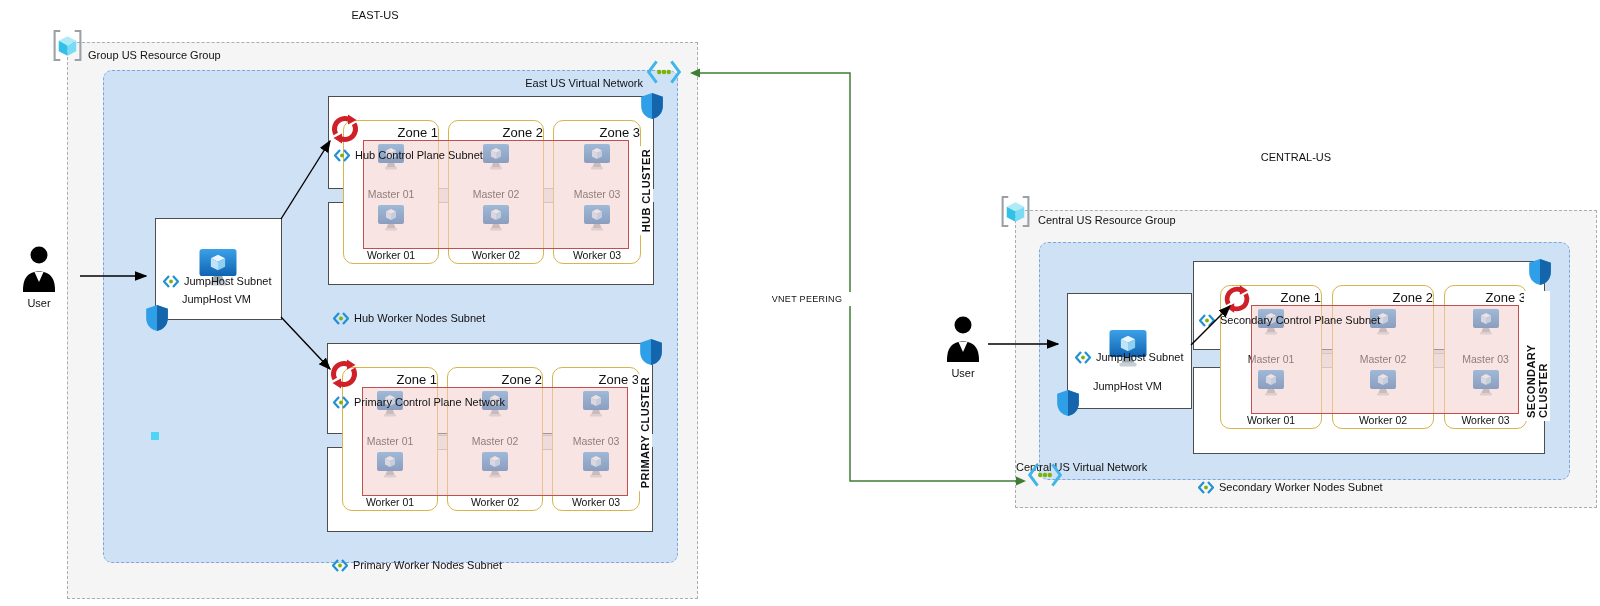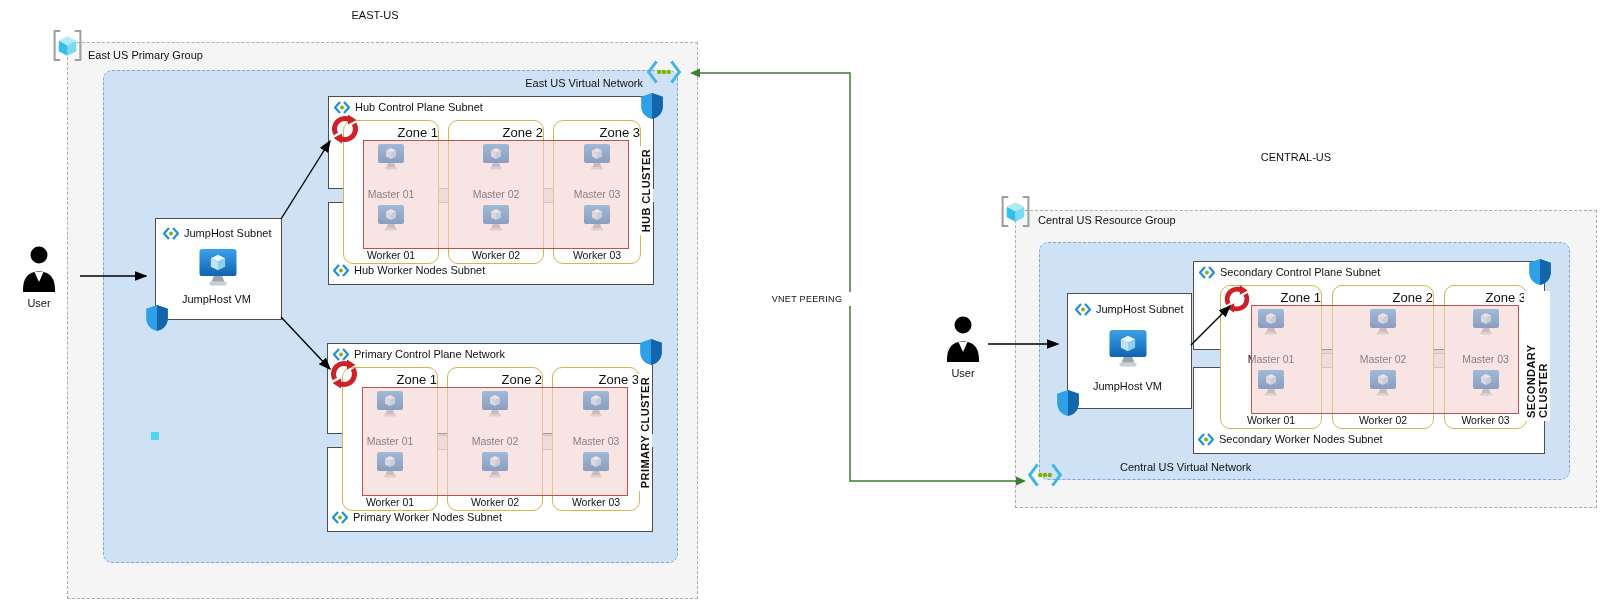--- a/index.html
+++ b/index.html
@@ -12,21 +12,21 @@
   .vnet-label{position:absolute;font-size:11px;white-space:nowrap;z-index:4;}
   .icon-abs{position:absolute;z-index:30;line-height:0;}
   .cluster{position:absolute;z-index:10;}
   .cbox{position:absolute;background:#fff;border:1px solid #4d4d4d;z-index:1;}
   .zone{position:absolute;top:24px;height:142px;background:#fff;border:1px solid #d9b44a;border-radius:10px;z-index:2;}
   .connector{position:absolute;top:92px;height:13px;background:#ececec;border:1px solid #b5b5b5;z-index:2;}
   .pink{position:absolute;top:44px;height:107px;background:rgba(243,205,203,0.55);border:1px solid #c0504d;z-index:3;}
   .zone-label{position:absolute;top:4px;left:0;right:0;text-align:right;font-size:13px;z-index:4;}
   .node{position:absolute;left:0;right:0;text-align:center;z-index:4;line-height:0;}
   .node-label{display:block;font-size:10.5px;line-height:12px;margin-top:18px;}
-  .subnet-label{position:absolute;display:flex;align-items:center;gap:5px;font-size:11px;z-index:5;white-space:nowrap;line-height:13px;}
+  .subnet-label{position:absolute;display:flex;align-items:center;gap:5px;font-size:11px;z-index:5;white-space:nowrap;line-height:13px;margin-top:48px;}
   .vlabel{position:absolute;width:22px;display:flex;align-items:center;justify-content:center;z-index:6;}
   .vlabel span{writing-mode:vertical-rl;transform:rotate(180deg);background:#fff;font-weight:bold;font-size:11px;letter-spacing:0.4px;padding:3px 1px;}
   .jh-box{position:absolute;background:#fff;border:1px solid #4d4d4d;z-index:10;}
   .jh-vm-label{position:absolute;left:0;right:4px;text-align:center;font-size:11px;z-index:4;}
   .user{position:absolute;z-index:10;text-align:center;}
   .user-label{display:block;font-size:11px;margin-top:1px;}
   .shield{position:absolute;z-index:31;line-height:0;}
   .overlay{position:absolute;left:0;top:0;z-index:25;pointer-events:none;}
   .peering-label{position:absolute;z-index:40;background:#fff;font-size:9px;letter-spacing:0.3px;
                  text-align:center;padding:2px 3px;white-space:nowrap;}
@@ -88,21 +88,21 @@
 <div class="canvas">
 
   <div>
     <div class="region-title" style="left:330px;top:9px;width:90px">EAST-US</div>
 
     <div class="rg-box" style="left:67px;top:42px;width:629px;height:555px"></div>
     <div class="icon-abs" style="left:51px;top:29px">
       <svg width="33" height="33" viewBox="0 0 32 32">
           <use href="#i-rg"></use>
         </svg></div>
-    <div class="rg-label" style="left:88px;top:49px">East US Primary Group</div>
+    <div class="rg-label" style="left:88px;top:49px">Group US Resource Group</div>
 
     <div class="vnet-box" style="left:103px;top:70px;width:573px;height:491px"></div>
     <div class="vnet-label" style="left:443px;top:77px;width:200px;text-align:right">East US Virtual Network</div>
     <div class="icon-abs" style="left:647px;top:59px">
       <svg width="34" height="26" viewBox="0 0 32 24">
           <use href="#i-vnet"></use>
         </svg></div>
 
     <div class="user" style="left:22px;top:246px;width:34px">
       <svg width="34" height="46" viewBox="0 0 34 46">
@@ -278,21 +278,21 @@
     <div class="region-title" style="left:1251px;top:151px;width:90px">CENTRAL-US</div>
 
     <div class="rg-box" style="left:1015px;top:210px;width:580px;height:296px"></div>
     <div class="icon-abs" style="left:999px;top:195px">
       <svg width="33" height="33" viewBox="0 0 32 32">
           <use href="#i-rg"></use>
         </svg></div>
     <div class="rg-label" style="left:1038px;top:214px">Central US Resource Group</div>
 
     <div class="vnet-box" style="left:1039px;top:242px;width:529px;height:236px"></div>
-    <div class="vnet-label" style="left:1120px;top:461px">Central US Virtual Network</div>
+    <div class="vnet-label" style="left:1016px;top:461px">Central US Virtual Network</div>
     <div class="icon-abs" style="left:1028px;top:462px">
       <svg width="34" height="26" viewBox="0 0 32 24">
           <use href="#i-vnet"></use>
         </svg></div>
 
     <div class="user" style="left:946px;top:316px;width:34px">
       <svg width="34" height="46" viewBox="0 0 34 46">
           <use href="#i-user"></use>
         </svg>
       <span class="user-label">User</span>

